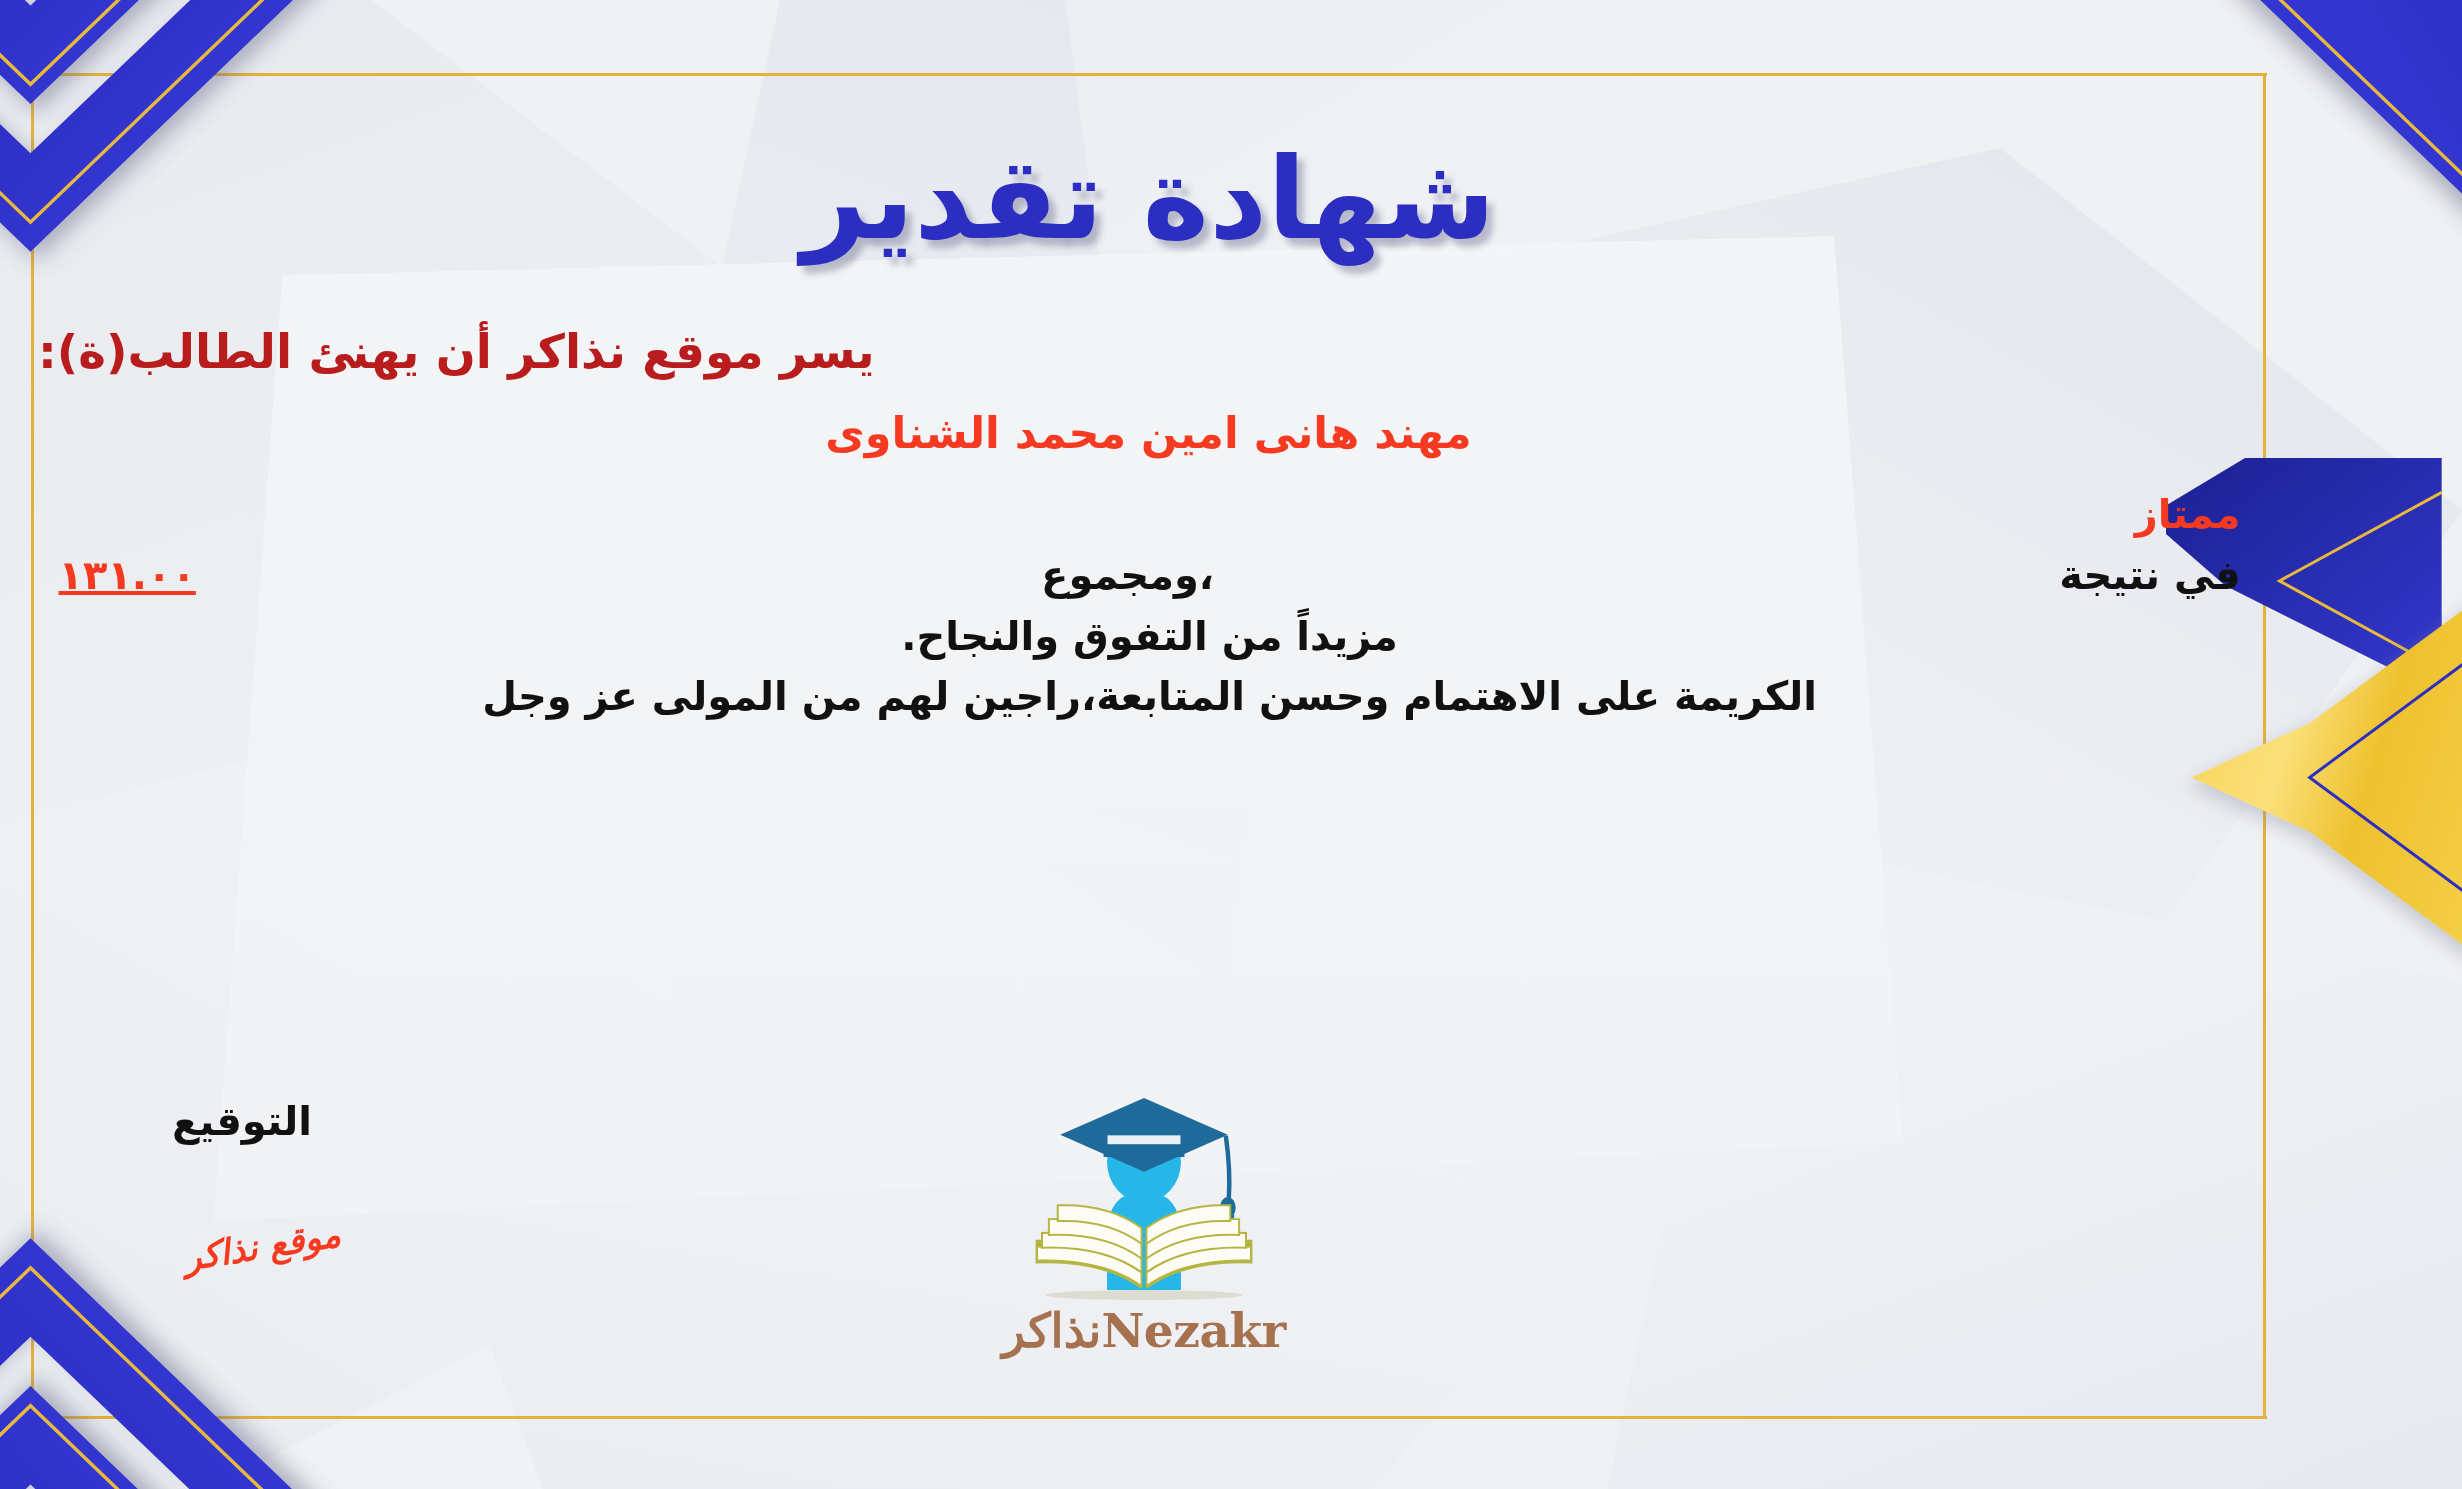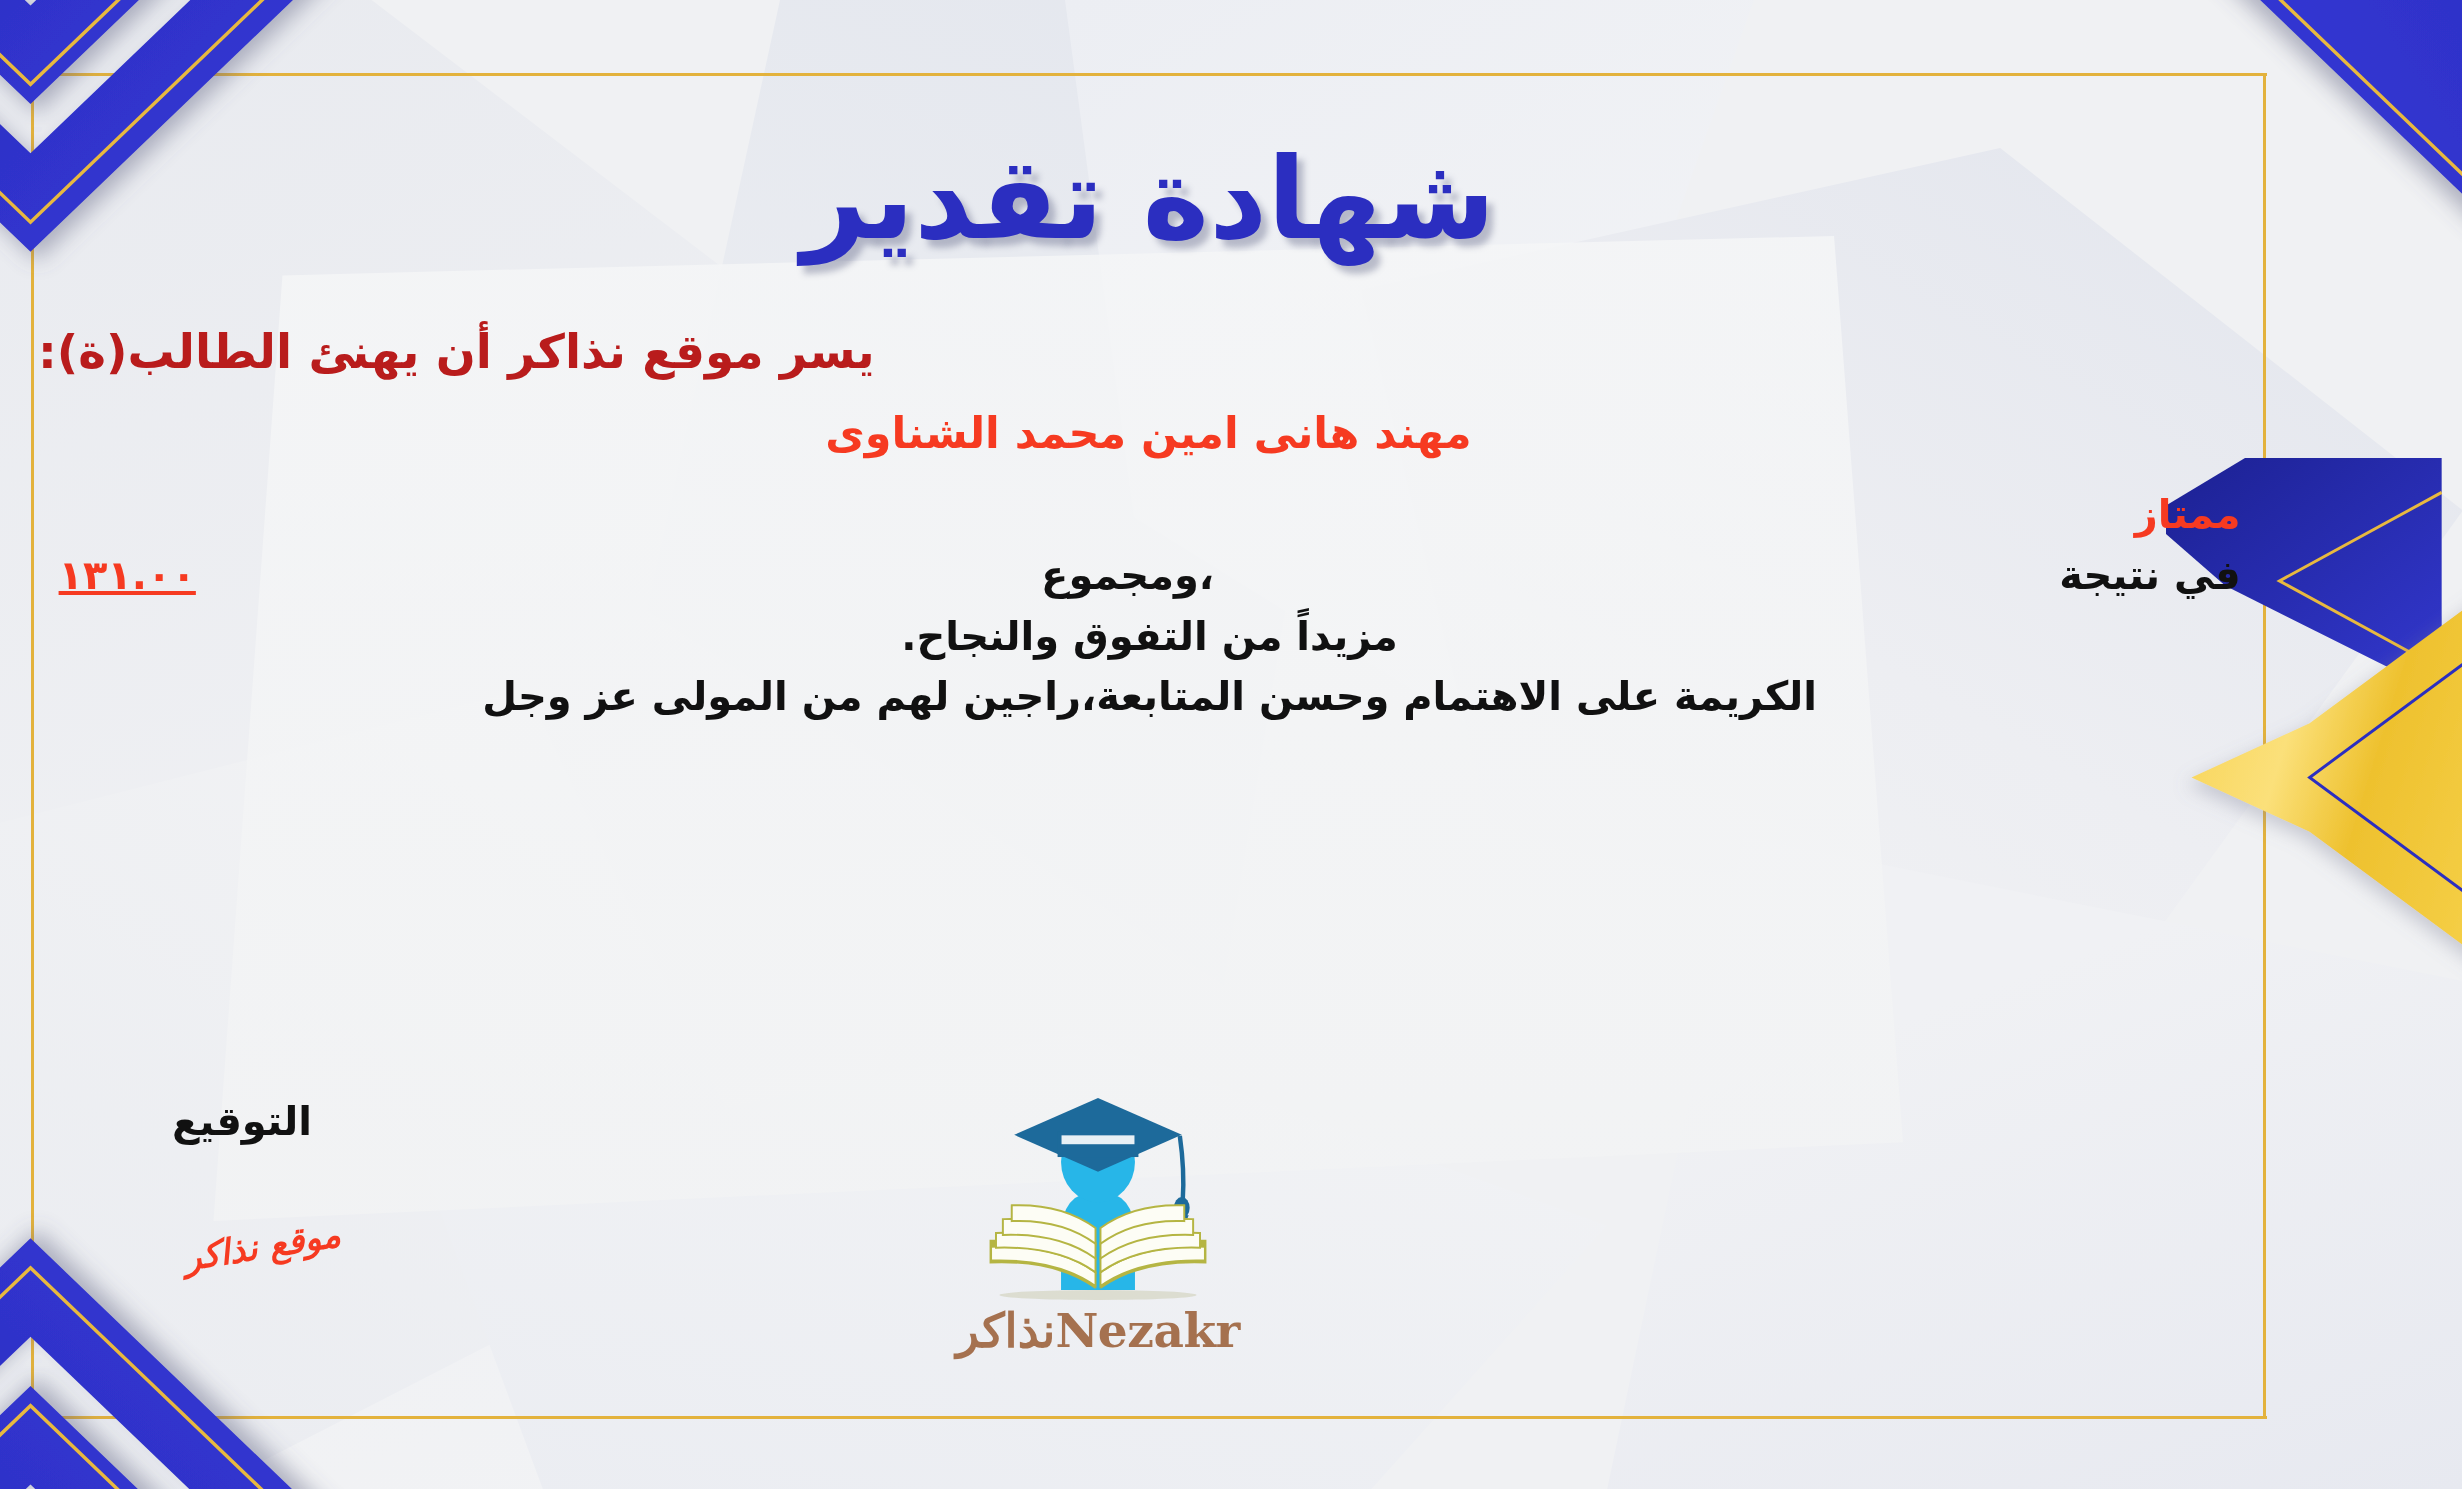--- a/index.html
+++ b/index.html
@@ -221,21 +221,21 @@
     color: #f63a21;
     direction: rtl;
     transform: rotate(-9deg);
     transform-origin: right center;
     white-space: nowrap;
   }
 
   
   .logo {
     position: absolute;
-    left: 877px;
+    left: 923px;
     top: 968px;
     width: 374px;
     height: 325px;
     text-align: center;
   }
   .logo svg { display: block; margin: 0 auto; }
   .logo-wordmark {
     margin-top: 3px;
     font-family: "DejaVu Serif", serif;
     font-size: 47px;

